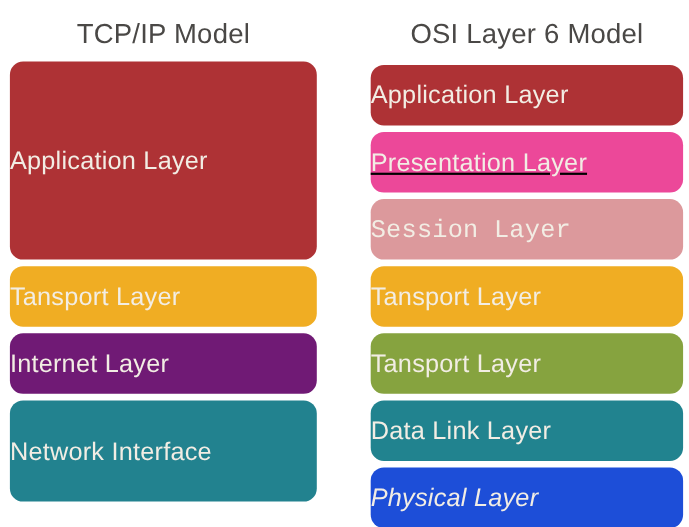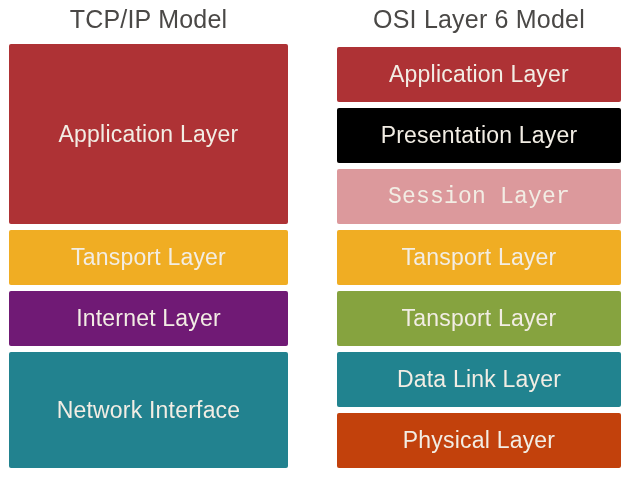--- a/index.html
+++ b/index.html
@@ -10,50 +10,50 @@
   }
   .page {
     position: relative;
     width: 626px;
     height: 479px;
     background: #ffffff;
     overflow: hidden;
   }
   .col {
     position: absolute;
-    top: 0;
+    top: 12px;
     display: flex;
     flex-direction: column;
   }
   .col-left  { left: 9px;   width: 279px; }
   .col-right { left: 337px; width: 284px; }
   .col-title {
     display: flex;
     align-items: flex-start;
     justify-content: center;
     font-size: 25px;
     letter-spacing: 0.2px;
     color: var(--title-color, #4a4846);
     padding-top: 5px;
     box-sizing: border-box;
   }
   .col-left  .col-title { height: 44px; }
   .col-right .col-title { height: 47px; }
   .layer {
     display: flex;
     align-items: center;
-    justify-content: center;
-    border-radius: 2px;
+    justify-content: flex-start;
+    border-radius: 12px;
     margin-bottom: 6px;
     flex: none;
   }
   .layer:last-child { margin-bottom: 0; }
   .lh-std  { height: 55px; }
   .lh-app  { height: 180px; }
-  .lh-nif  { height: 116px; }
+  .lh-nif  { height: 92px; }
   .layer-label {
     font-size: 23px;
     letter-spacing: 0.2px;
     color: var(--label-color, #f2ede4);
     white-space: nowrap;
   }
 </style>
 </head>
 <body>
 
@@ -79,38 +79,38 @@
     </div>
   </div>
 
   <div class="col col-right">
     <div class="col-title">OSI Layer 6 Model</div>
 
     <div class="layer lh-std" style="background-color: rgb(174, 50, 53);">
       <span class="layer-label">Application Layer</span>
     </div>
 
-    <div class="layer lh-std" style="background-color: #000000;">
+    <div class="layer lh-std" style="background-color: #ec4899; text-decoration: underline;">
       <span class="layer-label">Presentation Layer</span>
     </div>
 
     <div class="layer lh-std" style="background-color: rgb(220, 153, 156); font-family: Liberation Mono, monospace;">
       <span class="layer-label">Session Layer</span>
     </div>
 
     <div class="layer lh-std" style="background-color: rgb(240, 173, 35);">
       <span class="layer-label">Tansport Layer</span>
     </div>
 
     <div class="layer lh-std" style="background-color: rgb(134, 163, 63);">
       <span class="layer-label">Tansport Layer</span>
     </div>
 
     <div class="layer lh-std" style="background-color: rgb(33, 131, 143);">
       <span class="layer-label">Data Link Layer</span>
     </div>
 
-    <div class="layer lh-std" style="background-color: #c2410c;">
+    <div class="layer lh-std" style="background-color: #1d4ed8; font-style: italic;">
       <span class="layer-label">Physical Layer</span>
     </div>
   </div>
 
 </div>
 
 </body></html>

